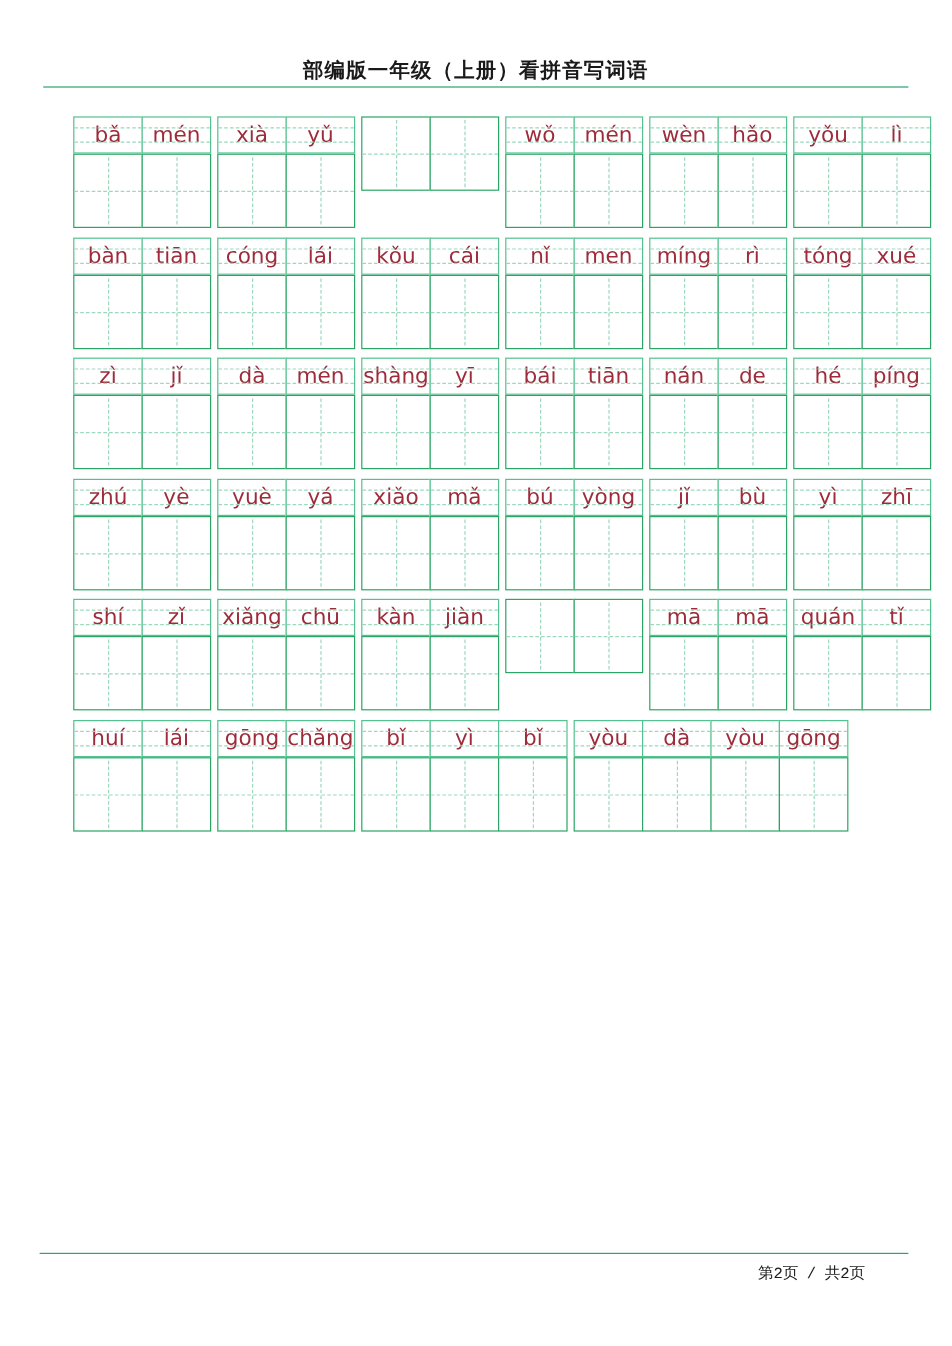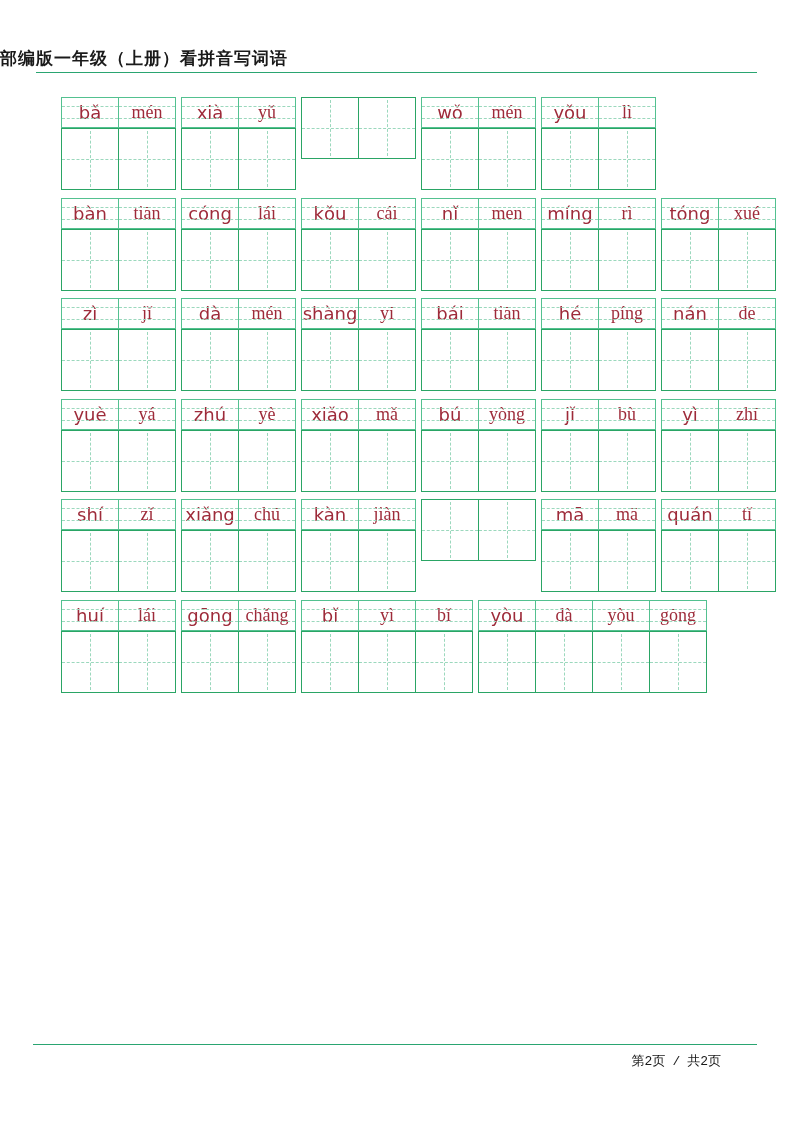--- a/index.html
+++ b/index.html
@@ -14,20 +14,21 @@
   html,body{background:#ffffff;}
   .page{
     position:relative;
     width:793px;height:1122px;
     background:#ffffff;
     overflow:hidden;
     font-family:"Liberation Sans",sans-serif;
   }
   .title{
     position:absolute;top:47px;left:0;width:100%;
+    text-align:center;
     font-family:"DejaVu Serif","Liberation Serif",serif;
     font-weight:bold;font-size:17px;color:var(--ink);
     letter-spacing:1px;
   }
   .header-rule{
     position:absolute;top:72px;left:36px;right:36px;
     border-top:1px solid var(--rule);
   }
   .grid{
     position:absolute;left:33px;top:97px;right:0;
@@ -47,21 +48,21 @@
   .pinyin-cell{
     position:relative;
     width:58px;
     border:1px solid var(--pin-g);
     display:flex;align-items:center;justify-content:center;
     font-family:"DejaVu Sans","Liberation Sans",sans-serif;
     font-size:18px;color:var(--pin-red);
     white-space:nowrap;
     background:#ffffff;
   }
-  .pinyin-cell + .pinyin-cell{margin-left:-1px;font-family:Liberation Serif, serif;}
+  .pinyin-cell + .pinyin-cell{margin-left:-1px;}
   .pinyin-cell::before,
   .pinyin-cell::after{
     content:"";position:absolute;left:0;right:0;
     border-top:1px dashed var(--dash);
     pointer-events:none;
   }
   .pinyin-cell::before{top:8px;}
   .pinyin-cell::after{top:20px;}
   .writing-box{
     position:relative;
@@ -131,20 +132,30 @@
             <div class="pinyin-cell">wǒ</div>
             <div class="pinyin-cell">mén</div>
           </div>
           <div class="box-row">
             <div class="writing-box"></div>
             <div class="writing-box"></div>
           </div>
         </div>
         <div class="word-group">
           <div class="pinyin-row">
+            <div class="pinyin-cell">wèn</div>
+            <div class="pinyin-cell">hǎo</div>
+          </div>
+          <div class="box-row">
+            <div class="writing-box"></div>
+            <div class="writing-box"></div>
+          </div>
+        </div>
+        <div class="word-group">
+          <div class="pinyin-row">
             <div class="pinyin-cell">yǒu</div>
             <div class="pinyin-cell">lì</div>
           </div>
           <div class="box-row">
             <div class="writing-box"></div>
             <div class="writing-box"></div>
           </div>
         </div>
       </div>
       <div class="grid-row">
@@ -245,54 +256,54 @@
             <div class="pinyin-cell">bái</div>
             <div class="pinyin-cell">tiān</div>
           </div>
           <div class="box-row">
             <div class="writing-box"></div>
             <div class="writing-box"></div>
           </div>
         </div>
         <div class="word-group">
           <div class="pinyin-row">
+            <div class="pinyin-cell">nán</div>
+            <div class="pinyin-cell">de</div>
+          </div>
+          <div class="box-row">
+            <div class="writing-box"></div>
+            <div class="writing-box"></div>
+          </div>
+        </div>
+        <div class="word-group">
+          <div class="pinyin-row">
             <div class="pinyin-cell">hé</div>
             <div class="pinyin-cell">píng</div>
           </div>
           <div class="box-row">
             <div class="writing-box"></div>
             <div class="writing-box"></div>
           </div>
         </div>
-        <div class="word-group">
-          <div class="pinyin-row">
-            <div class="pinyin-cell">nán</div>
-            <div class="pinyin-cell">de</div>
-          </div>
-          <div class="box-row">
-            <div class="writing-box"></div>
-            <div class="writing-box"></div>
-          </div>
-        </div>
-      </div>
-      <div class="grid-row">
+      </div>
+      <div class="grid-row">
+        <div class="word-group">
+          <div class="pinyin-row">
+            <div class="pinyin-cell">zhú</div>
+            <div class="pinyin-cell">yè</div>
+          </div>
+          <div class="box-row">
+            <div class="writing-box"></div>
+            <div class="writing-box"></div>
+          </div>
+        </div>
         <div class="word-group">
           <div class="pinyin-row">
             <div class="pinyin-cell">yuè</div>
             <div class="pinyin-cell">yá</div>
-          </div>
-          <div class="box-row">
-            <div class="writing-box"></div>
-            <div class="writing-box"></div>
-          </div>
-        </div>
-        <div class="word-group">
-          <div class="pinyin-row">
-            <div class="pinyin-cell">zhú</div>
-            <div class="pinyin-cell">yè</div>
           </div>
           <div class="box-row">
             <div class="writing-box"></div>
             <div class="writing-box"></div>
           </div>
         </div>
         <div class="word-group">
           <div class="pinyin-row">
             <div class="pinyin-cell">xiǎo</div>
             <div class="pinyin-cell">mǎ</div>

